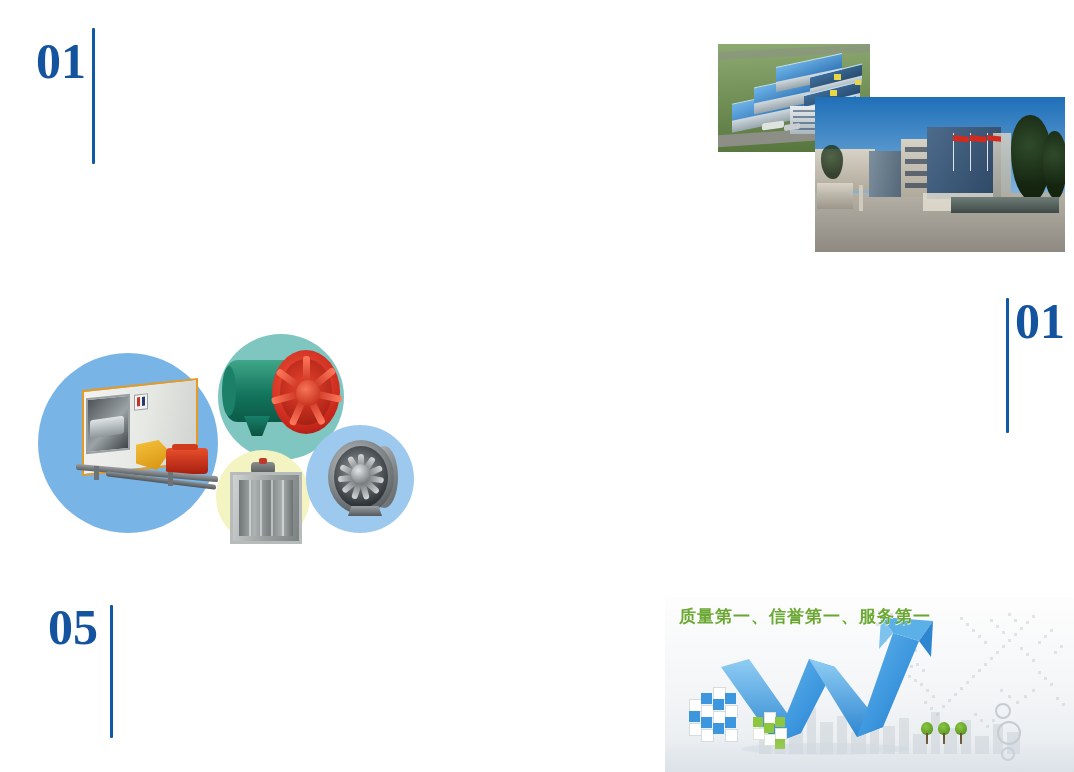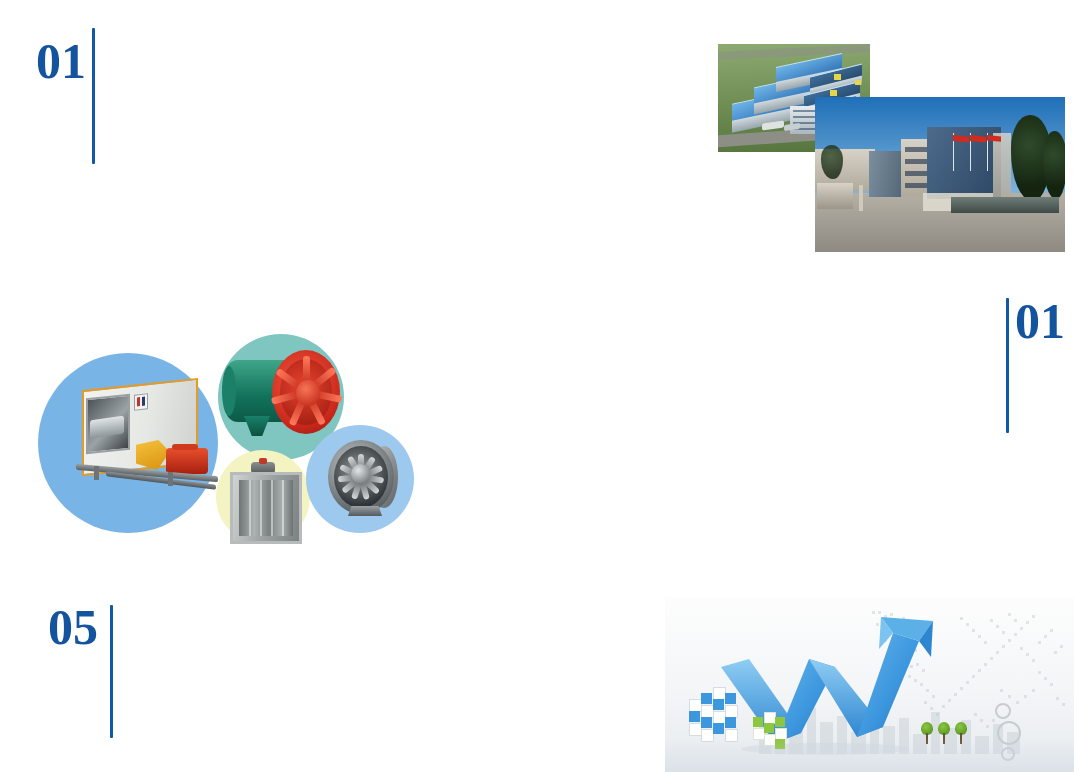--- a/index.html
+++ b/index.html
@@ -491,15 +491,16 @@
       <div class="crown"></div>
         <div class="trunk"></div>
     </div>
 
     <div class="gb-ring" style="left:330px;top:106px;width:12px;height:12px;"></div>
     <div class="gb-ring" style="left:332px;top:124px;width:20px;height:20px;"></div>
     <div class="gb-ring" style="left:336px;top:150px;width:10px;height:10px;"></div>
 
     <div class="gb-reflect"></div>
 
+    <div class="gb-slogan">质量第一、信誉第一、服务第一</div>
   </div>
 
 </div>
 
 </body></html>

